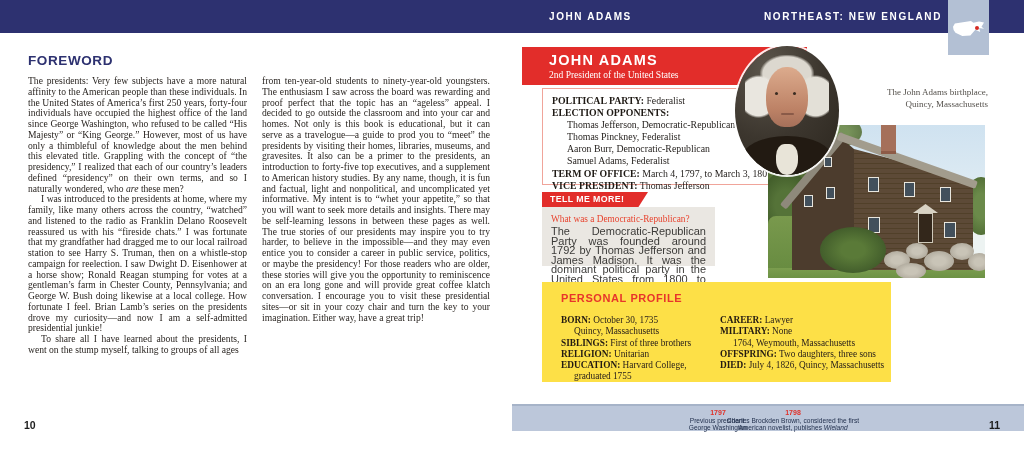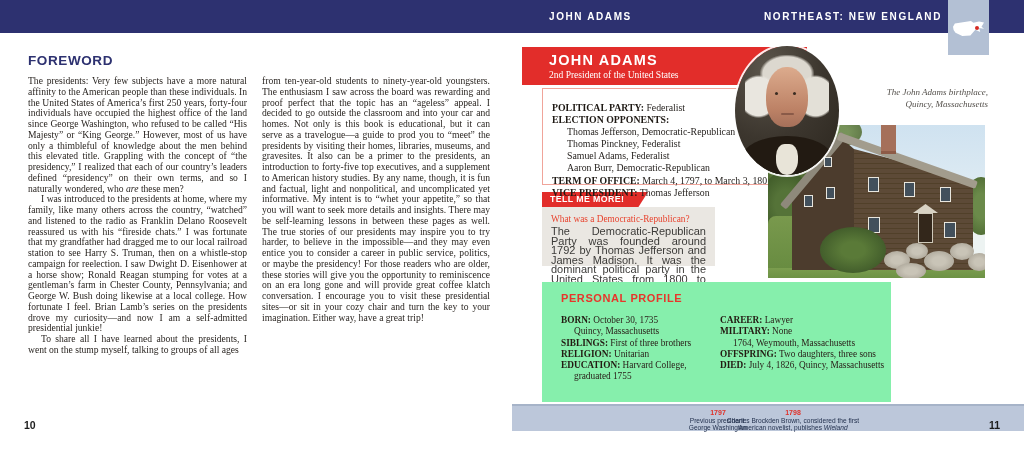--- a/index.html
+++ b/index.html
@@ -31,21 +31,21 @@
   #pagenum-right{left:989px;top:419px;text-align:right;}
 
   
   #redhead{left:522px;top:47px;width:285px;height:38px;background:#e22d2a;z-index:1;}
   #pres-name{position:absolute;left:27px;top:5px;color:#ffffff;font-family:"Liberation Sans",sans-serif;
       font-weight:bold;font-size:14.5px;letter-spacing:1.2px;}
   #pres-ordinal{position:absolute;left:27px;top:23px;color:#ffffff;font-size:9.5px;}
 
   
   #factbox{left:542px;top:88px;width:260px;height:97px;background:#ffffff;border:1px solid #f0a49a;z-index:1;
-      padding:13px 0 0 9px;box-sizing:border-box;}
+      padding:6px 0 0 9px;box-sizing:border-box;}
   .fact-row{font-size:9.8px;line-height:12.1px;white-space:nowrap;}
   .fact-row .lbl{font-weight:bold;color:#1f1a15;}
   .fact-row.ind{padding-left:15px;}
 
   
   #portrait{left:735px;top:46px;width:104px;height:129px;border-radius:50%;overflow:hidden;z-index:5;
       box-shadow:0 0 0 2px rgba(255,255,255,.9);
       background:radial-gradient(120% 120% at 30% 18%,#5c564c 0%,#3c362e 45%,#262119 100%);}
   #p-hair{position:absolute;left:10%;top:7%;width:80%;height:52%;
       background:radial-gradient(38% 52% at 16% 62%,#e9e6df 0 55%,rgba(0,0,0,0) 62%),
@@ -79,34 +79,34 @@
   #roof-right{left:70px;top:7px;width:147px;background:#a29c8d;transform:rotate(19.5deg);transform-origin:left center;}
   #chimney{position:absolute;left:113px;top:0;width:15px;height:26px;background:#a5705a;border-bottom:3px solid #8d5b47;}
   .win{position:absolute;width:11px;height:15px;background:#42505c;border:1.6px solid #e8e6de;box-sizing:border-box;}
   .win.sm{width:9px;height:12px;}
   #door{position:absolute;left:150px;top:88px;width:15px;height:30px;background:#33271b;border:1.6px solid #cfc9ba;box-sizing:border-box;}
   #pediment{position:absolute;left:145px;top:79px;width:25px;height:9px;background:#d8d2c4;clip-path:polygon(50% 0,100% 100%,0 100%);}
   #bush{left:52px;top:102px;width:66px;height:46px;background:radial-gradient(#5a7a38 25%,#3e5829 80%);}
   .rock{position:absolute;border-radius:50%;background:radial-gradient(#c9c4b7 30%,#a8a295 90%);}
 
   
-  #caption{left:838px;top:87px;width:150px;text-align:right;font-style:italic;font-size:9px;
+  #caption{left:838px;top:87px;width:150px;text-align:right;font-size:9px;
       line-height:11.5px;color:#55514c;}
 
   
   #tmm-banner{left:542px;top:192px;width:106px;height:15px;background:#e22d2a;
       clip-path:polygon(0 0,100% 0,91% 100%,0 100%);}
   #tmm-banner span{display:block;padding-left:8px;line-height:15px;color:#ffffff;
       font-family:"Liberation Sans",sans-serif;font-weight:bold;font-size:8.8px;letter-spacing:.4px;}
   #tmm-box{left:542px;top:207px;width:173px;height:59px;background:#eae7e2;box-sizing:border-box;padding:7px 9px;}
   #tmm-q{font-weight:normal;font-size:9.3px;color:#e8432e;margin:0 0 3px 0;}
   #tmm-a{font-family:"Liberation Sans",sans-serif;font-size:11px;line-height:9.6px;color:#3c3b39;text-align:justify;}
 
   
-  #profile{left:542px;top:282px;width:349px;height:120px;background:#86efac;box-sizing:border-box;}
+  #profile{left:542px;top:282px;width:349px;height:100px;background:#fde047;box-sizing:border-box;}
   #profile-title{position:absolute;left:19px;top:10px;color:#e8352b;font-family:"Liberation Sans",sans-serif;
       font-weight:bold;font-size:11px;letter-spacing:.6px;}
   .prof-col{position:absolute;top:33px;font-size:9.3px;line-height:11.3px;color:#2a211a;white-space:nowrap;}
   #prof-left{left:19px;width:160px;}
   #prof-right{left:178px;width:168px;}
   .prof-row .lbl{font-weight:bold;color:#231a12;}
   .prof-row.ind{padding-left:13px;}
 
   
   #timeline{left:512px;top:404px;width:512px;height:27px;background:#bcc7da;border-top:2px solid #a6b3c8;box-sizing:border-box;}
@@ -144,22 +144,22 @@
   <div class="abs" id="redhead">
     <div id="pres-name">JOHN ADAMS</div>
     <div id="pres-ordinal">2nd President of the United States</div>
   </div>
 
   <div class="abs" id="factbox">
     <div class="fact-row"><span class="lbl">POLITICAL PARTY:</span><span> Federalist</span></div>
     <div class="fact-row"><span class="lbl">ELECTION OPPONENTS:</span><span></span></div>
     <div class="fact-row ind"><span class="lbl"></span><span>Thomas Jefferson, Democratic-Republican</span></div>
     <div class="fact-row ind"><span class="lbl"></span><span>Thomas Pinckney, Federalist</span></div>
+    <div class="fact-row ind"><span class="lbl"></span><span>Aaron Burr, Democratic-Republican</span></div>
     <div class="fact-row ind"><span class="lbl"></span><span>Samuel Adams, Federalist</span></div>
-    <div class="fact-row ind"><span class="lbl"></span><span>Aaron Burr, Democratic-Republican</span></div>
     <div class="fact-row"><span class="lbl">TERM OF OFFICE:</span><span> March 4, 1797, to March 3, 1801</span></div>
     <div class="fact-row"><span class="lbl">VICE PRESIDENT:</span><span> Thomas Jefferson</span></div>
   </div>
 
   <div class="abs" id="portrait">
     <div id="p-hair"></div>
     <div id="p-face"></div>
     <div id="p-eyes"></div>
     <div id="p-mouth"></div>
     <div id="p-coat"></div>

